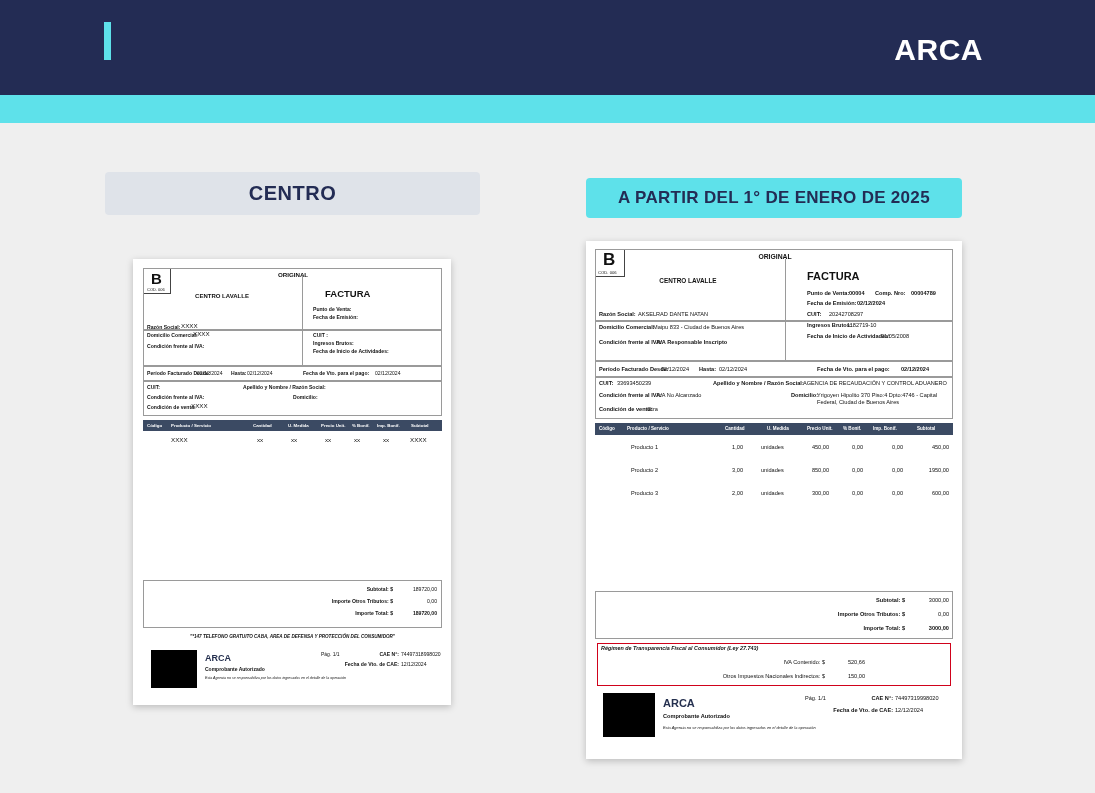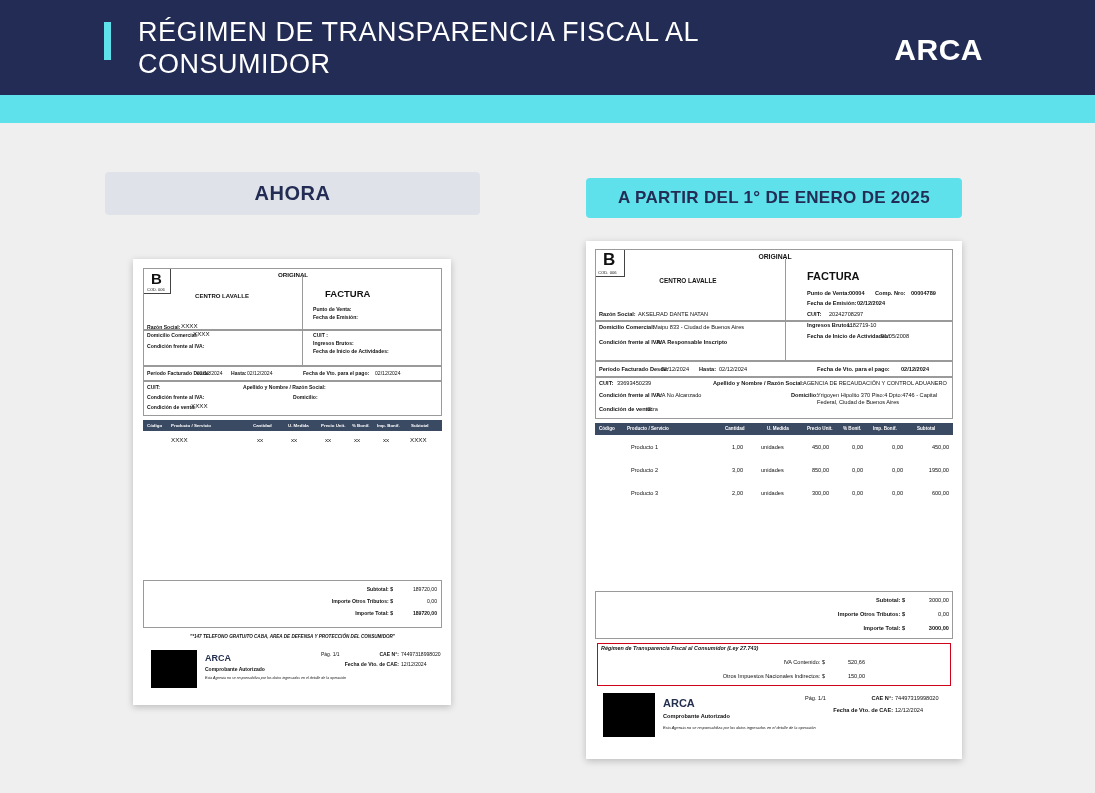--- a/index.html
+++ b/index.html
@@ -92,26 +92,25 @@
   .arca-mini{position:absolute;color:#25304f;font-weight:bold;}
   .red-box{border:1px solid #d0021b;box-sizing:border-box;position:absolute;}
   .vr{position:absolute;background:#9a9a9a;width:1px;}
   .italic{font-style:italic;}
 </style>
 </head>
 <body>
 
 <div class="header">
   <div class="header-bar"></div>
-  <div class="header-title">RÉGIMEN DE TRANSPARENCIA FISCAL AL CONSUMIDOR</div>
   <div class="arca-logo">ARCA</div>
 </div>
 <div class="accent-strip"></div>
 
-<div class="pill pill-left">AHORA</div>
+<div class="pill pill-left">CENTRO</div>
 <div class="pill pill-right">A PARTIR DEL 1° DE ENERO DE 2025</div>
 
 <div class="sheet sheet-left"></div>
 <div class="doc doc-left">
 
   <div class="box" style="left:0;top:0;width:299px;height:62px;"></div>
   <div class="vr" style="left:159px;top:8px;height:54px;"></div>
 
   <div class="t orig b c" style="left:118px;top:3px;width:64px;">ORIGINAL</div>
 

